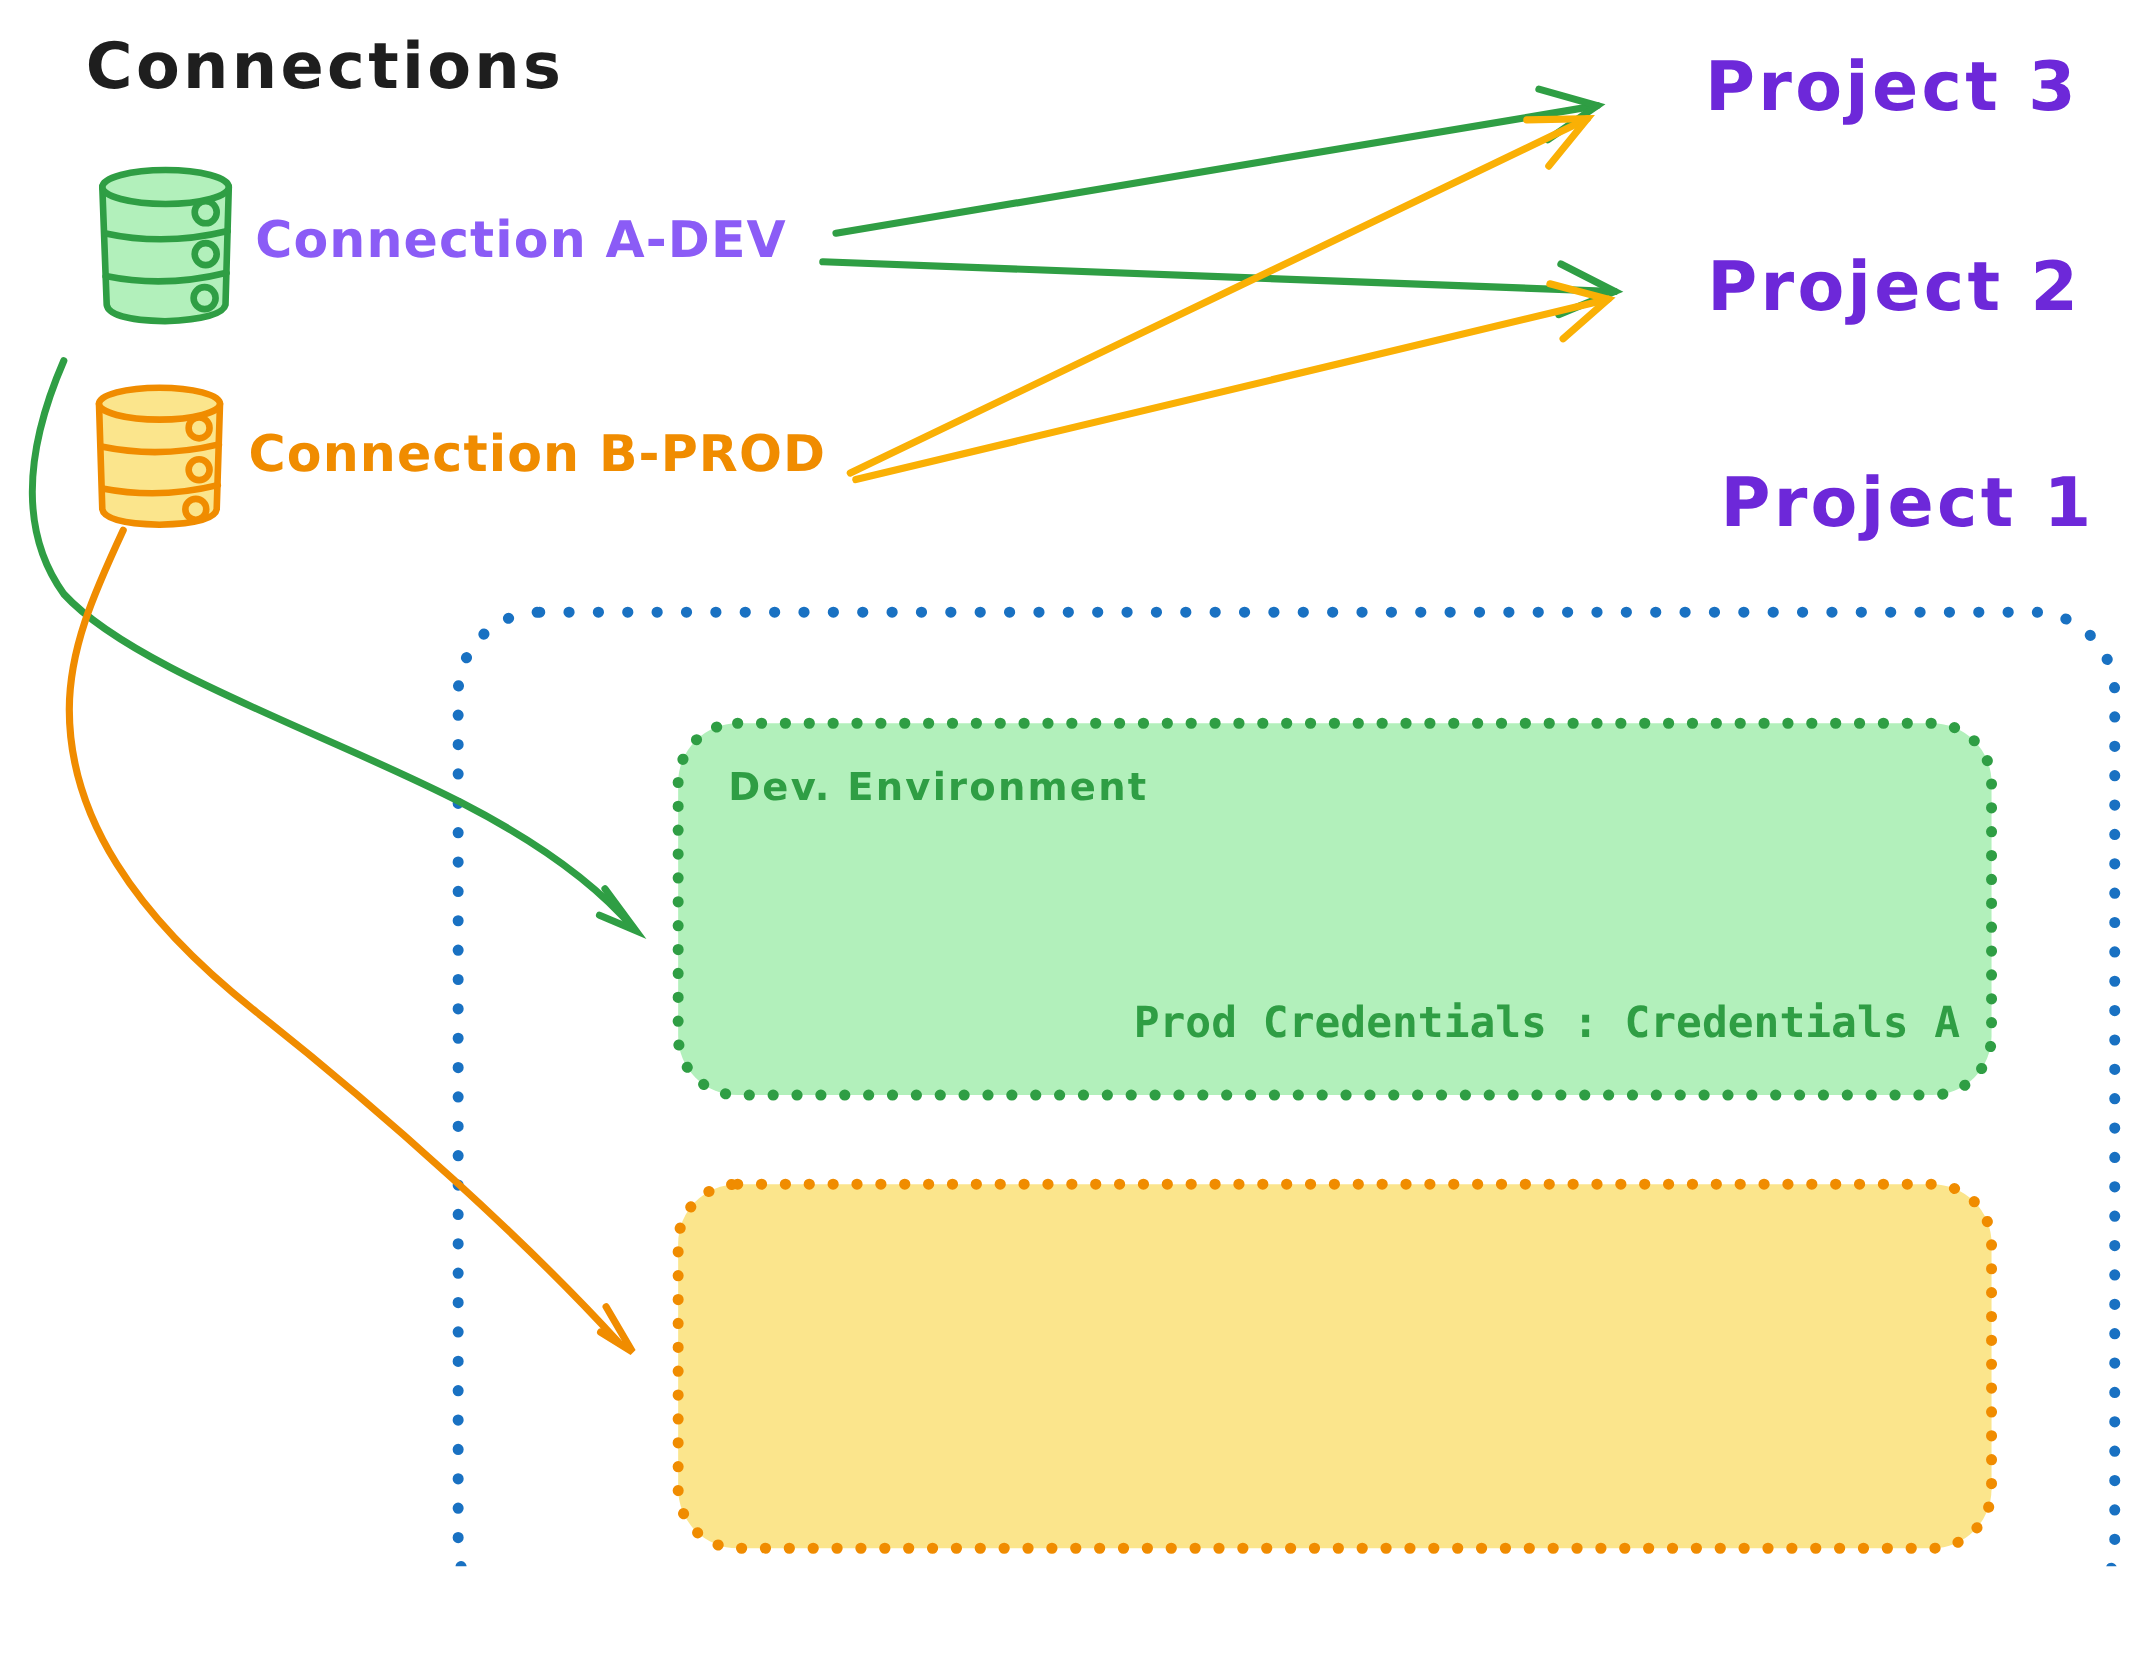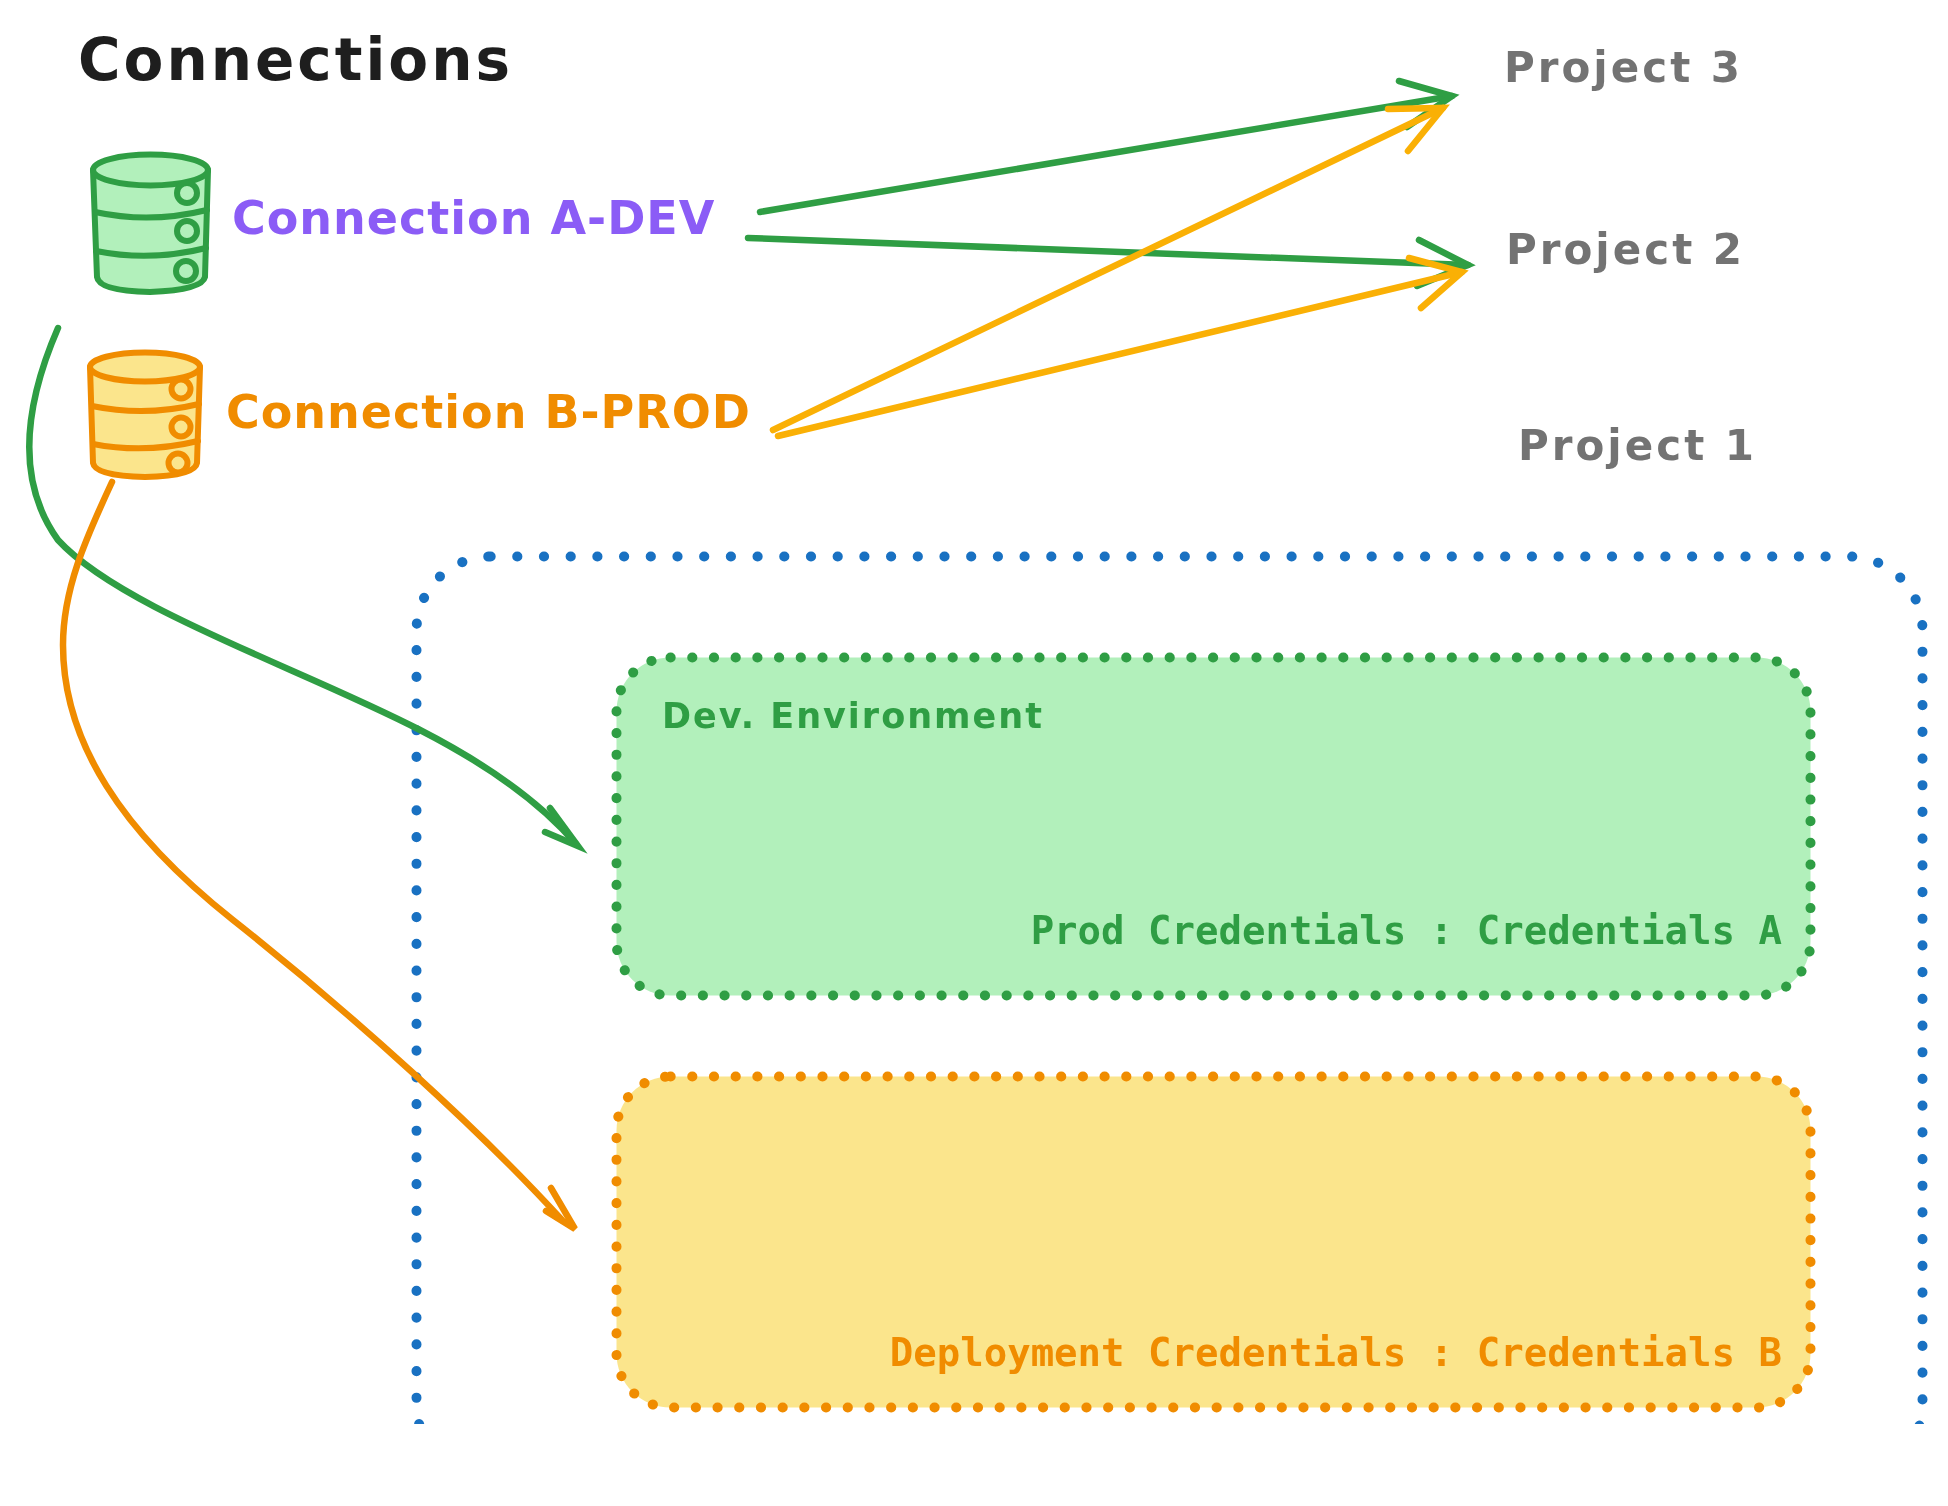--- a/index.html
+++ b/index.html
@@ -20,21 +20,21 @@
   .label {
     position: absolute;
     white-space: nowrap;
     font-weight: 700;
     line-height: 1.05;
     letter-spacing: 1px;
   }
   .title-text   { left: 78px;  top: 30px;   font-size: 58px; color: #1e1e1e; letter-spacing: 3px; }
   .conn-a-text  { left: 232px; top: 194px;  font-size: 46px; color: #8b5cf6; }
   .conn-b-text  { left: 226px; top: 388px;  font-size: 46px; color: #f08c00; }
-  .proj-text    { color: #737373; font-size: 42px; letter-spacing: 3px; }
+  .proj-text    { color: #6d28d9; font-size: 62px; letter-spacing: 3px; margin-left: 46px; }
   .proj-3       { left: 1504px; top: 46px;  }
   .proj-2       { left: 1506px; top: 228px; }
   .proj-1       { left: 1518px; top: 424px; }
   .env-text     { font-size: 35px; letter-spacing: 2px; }
   .dev-env-text  { left: 662px; top: 698px;  color: #2f9e44; }
   .prod-env-text { left: 672px; top: 1112px; color: #f08c00; }
   .cred-text {
     position: absolute;
     right: 166px;
     font-family: "DejaVu Sans Mono", monospace;
@@ -119,15 +119,14 @@
 
   <div class="label proj-text proj-2">Project 2</div>
 
   <div class="label proj-text proj-1">Project 1</div>
 
   <div class="label env-text dev-env-text">Dev. Environment</div>
 
   <div class="cred-text dev-cred-text">Prod Credentials : Credentials A</div>
 
 
-  <div class="cred-text prod-cred-text">Deployment Credentials : Credentials B</div>
 
 </div>
 
 </body></html>

